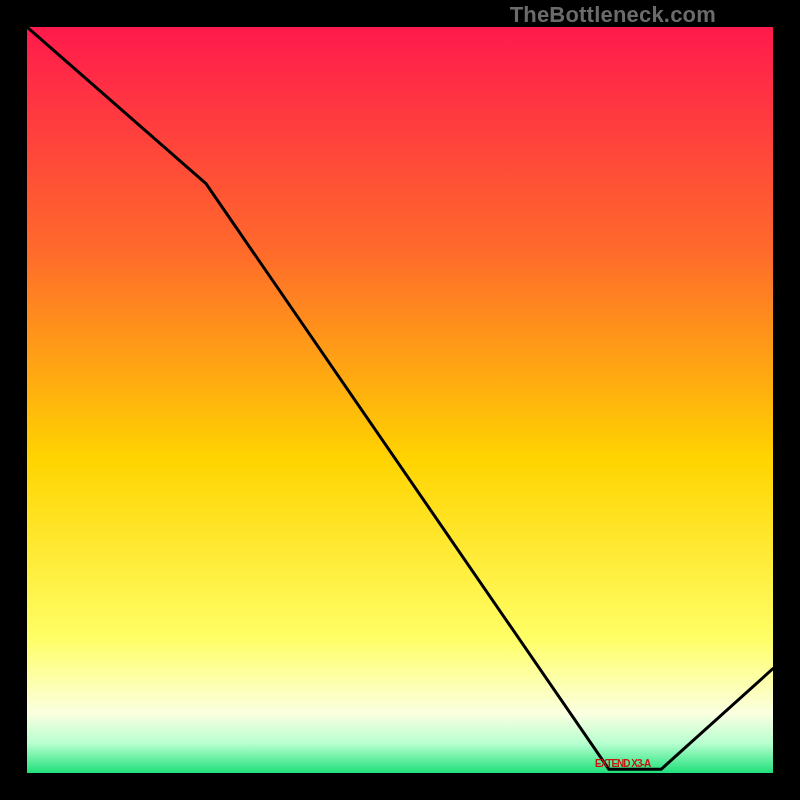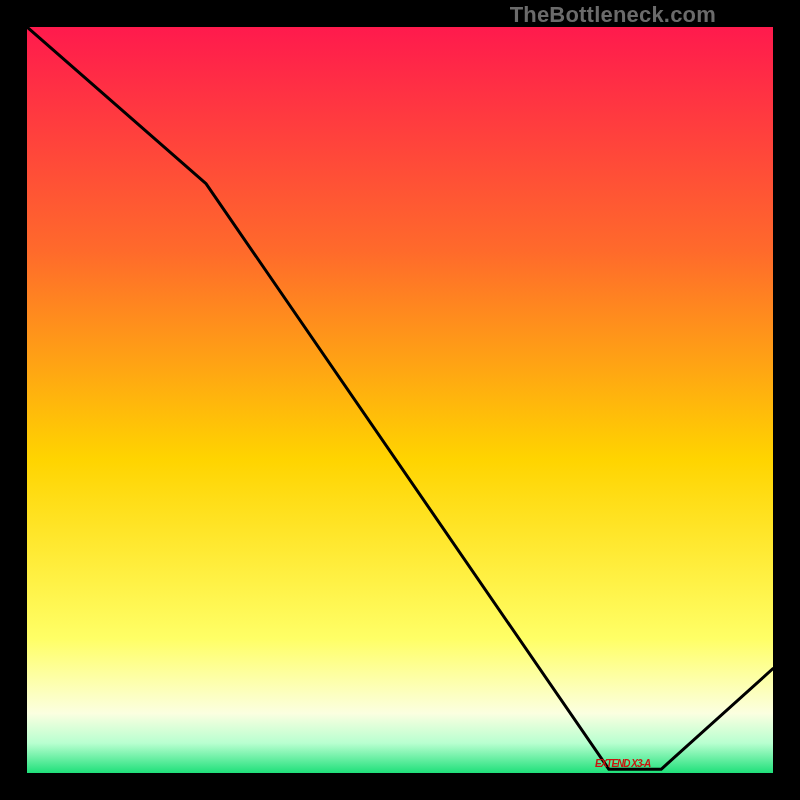--- a/index.html
+++ b/index.html
@@ -25,21 +25,20 @@
     font-size: 22px;
     font-weight: 600;
     letter-spacing: 0.2px;
   }
   .plot-wrap {
     position: absolute;
     left: 27px;
     top: 27px;
     width: 746px;
     height: 746px;
-    font-style: italic;
   }
   svg { display: block; }
   .label-x {
     font-size: 10px;
     font-weight: 700;
     fill: #c9140e;
     letter-spacing: -1px;
   }
 </style>
 </head>

